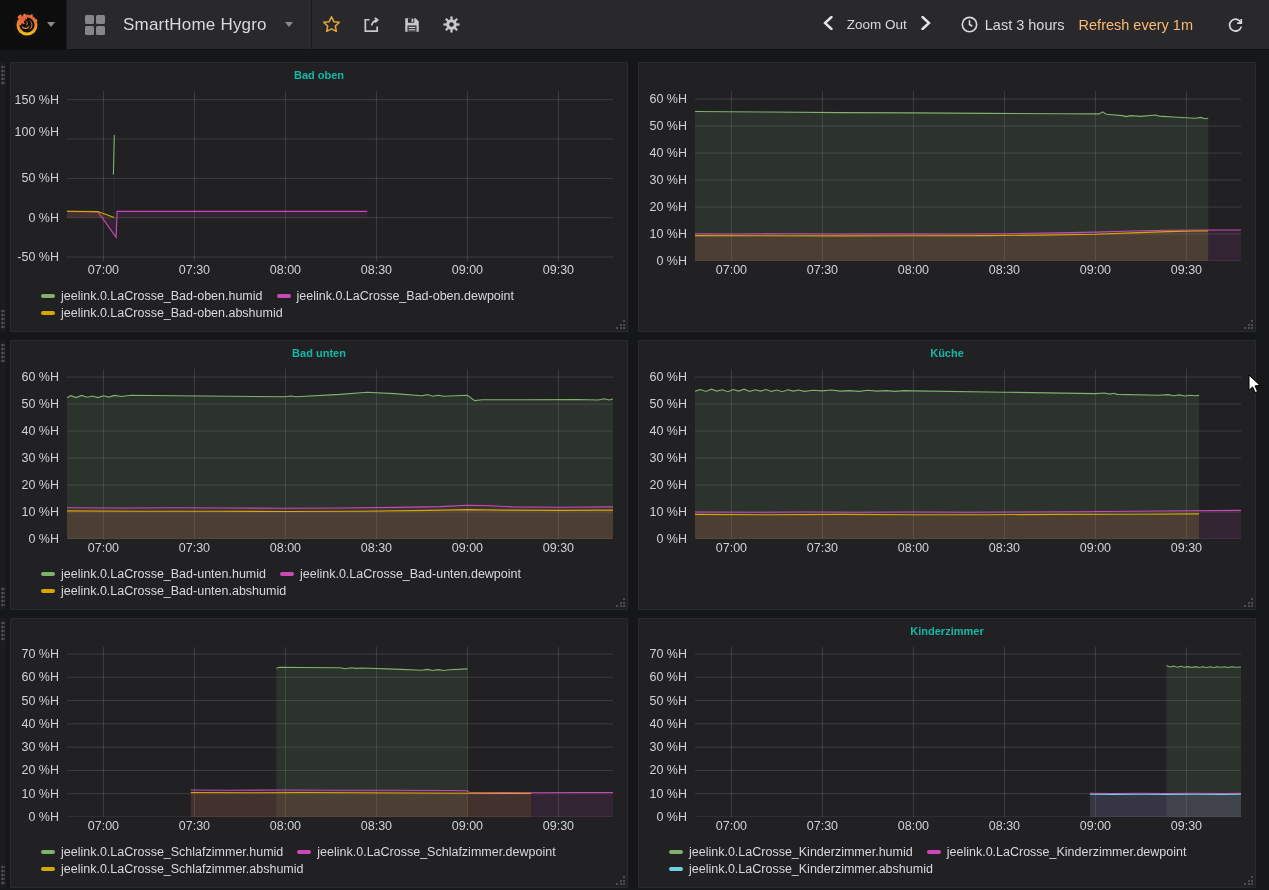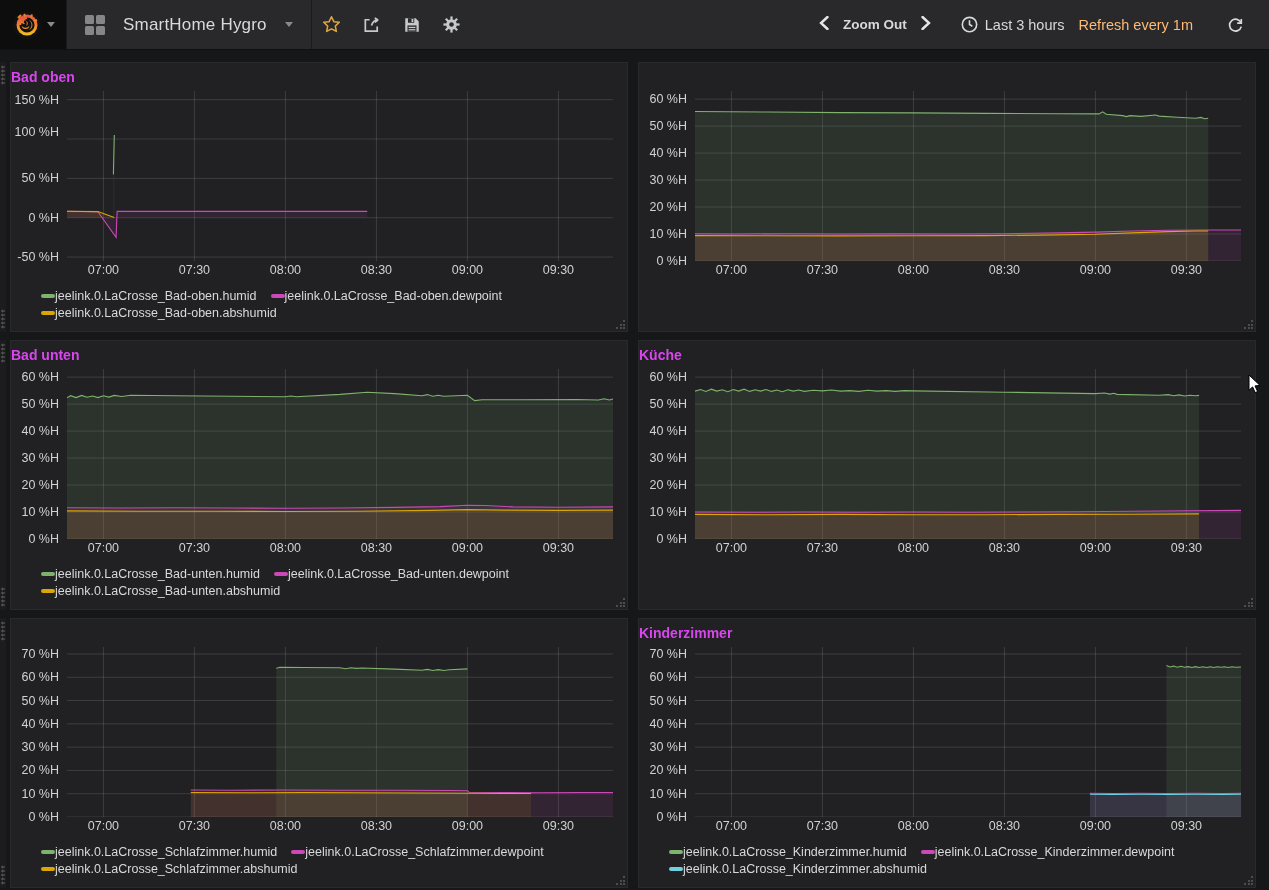--- a/index.html
+++ b/index.html
@@ -33,55 +33,55 @@
   .grid-icon i { background:#a5a6a8; border-radius:1.5px; }
   .dash-title { font-size:17px; color:#d8d9da; letter-spacing:.2px; }
   .nav-icons { display:flex; align-items:center; }
   .nav-icon-btn {
     background:none; border:none; width:40px; height:50px; display:flex;
     align-items:center; justify-content:center; cursor:pointer;
   }
   .nav-right { margin-left:auto; display:flex; align-items:center; padding-right:14px; }
   .nav-text-btn {
     background:none; border:none; color:#d8d9da; font-size:13.5px;
-    font-family:inherit; cursor:pointer; padding:0 4px;font-weight:bold;
+    font-family:inherit; cursor:pointer; padding:0 4px;
   }
   .chev-btn { background:none; border:none; cursor:pointer; padding:0 10px; height:50px; }
   .time-picker { display:flex; align-items:center; gap:7px; margin-left:20px; cursor:pointer; }
   .time-picker-label { font-size:14.5px; color:#d8d9da; }
   .refresh-label { font-size:14.5px; margin-left:14px; cursor:pointer; }
   .refresh-btn { margin-left:22px; }
   
   #dashboard {
     padding:12px 0 0 10px;
     display:grid; grid-template-columns:618px 618px; gap:8px 10px;
   }
   .panel {
     width:618px; height:270px; background:#212124; border:1px solid #2a2a2c;
     position:relative;
   }
   .panel-title {
-    position:absolute; top:6px; left:0; right:0; 
-    font-size:14px; font-weight:bold; color:#d946ef; cursor:pointer;
+    position:absolute; top:6px; left:0; right:0; text-align:center;
+    font-size:11px; font-weight:bold; color:#14b8a6; cursor:pointer;
   }
   .plot { position:absolute; left:56px; top:28px; width:546px; height:170px; cursor:crosshair; }
   .plot svg { display:block; overflow:hidden; }
   .ytick {
     position:absolute; left:0; width:48px; text-align:right;
     font-size:12.5px; color:#d0d1d2; line-height:14px;
   }
   .xtick {
     position:absolute; width:48px; text-align:center;
     font-size:12.5px; color:#d0d1d2; top:200px;
   }
   .legend {
     position:absolute; left:30px; top:226px; width:575px;
     display:flex; flex-wrap:wrap; column-gap:14px; row-gap:3px;
   }
-  .legend-item { display:flex; align-items:center; cursor:pointer; white-space:nowrap; }
+  .legend-item { display:flex; align-items:center; gap:6px; cursor:pointer; white-space:nowrap; }
   .swatch { width:14px; height:4px; border-radius:2px; display:inline-block; }
   .legend-label { font-size:12.5px; color:#d8d9da; }
   .resize-handle { position:absolute; right:2px; bottom:2px; width:9px; height:9px; cursor:nwse-resize; }
   .resize-handle i { position:absolute; width:2px; height:2px; background:#5c5c5e; border-radius:50%; }
   .resize-handle i:nth-child(1){right:0;top:0;}
   .resize-handle i:nth-child(2){right:0;top:3.5px;}
   .resize-handle i:nth-child(3){right:3.5px;top:3.5px;}
   .resize-handle i:nth-child(4){right:0;top:7px;}
   .resize-handle i:nth-child(5){right:3.5px;top:7px;}
   .resize-handle i:nth-child(6){right:7px;top:7px;}

